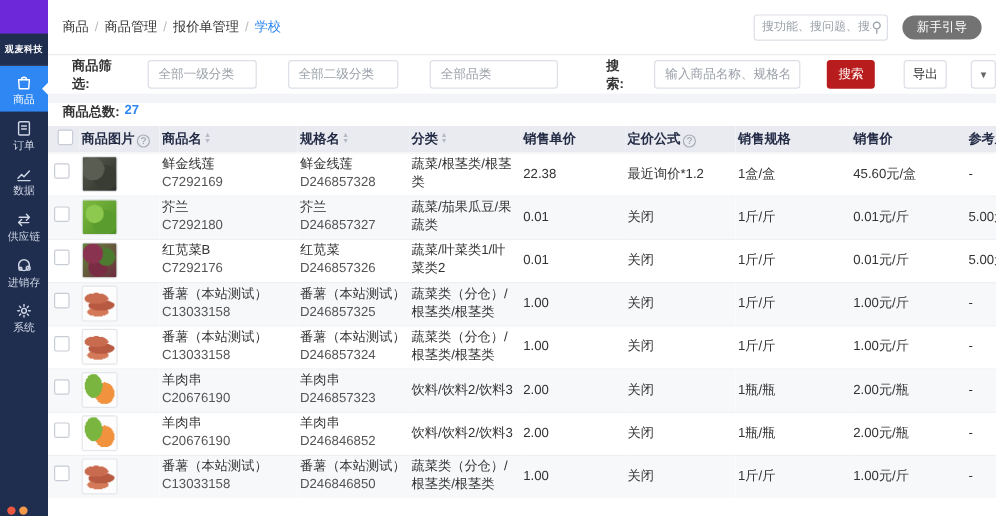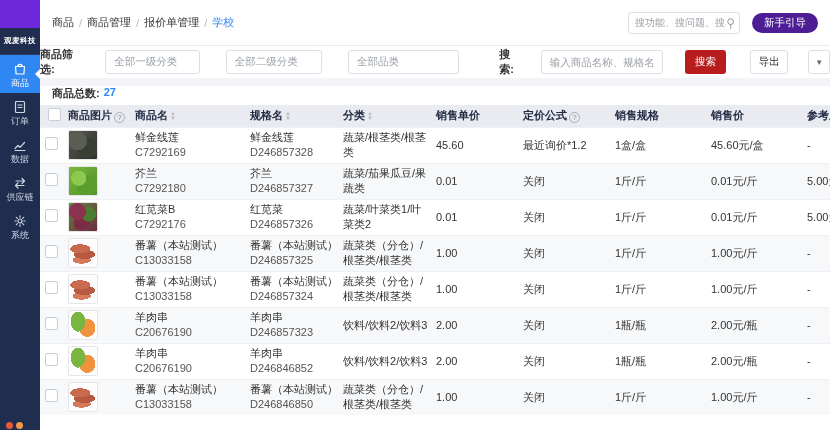--- a/index.html
+++ b/index.html
@@ -30,23 +30,23 @@
   .topbar { height:46px; border-bottom:1px solid #e8eaed; display:flex; align-items:center; justify-content:space-between; padding:0 12px 0 12px; }
   .breadcrumb { display:flex; align-items:center; gap:5px; font-size:11px; color:#333; }
   .breadcrumb .sep { color:#bbb; }
   .breadcrumb .crumb { cursor:pointer; }
   .breadcrumb .crumb.current { color:#2e87f2; }
   .topbar-right { display:flex; align-items:center; gap:12px; }
   .global-search { display:flex; align-items:center; border:1px solid #dcdfe6; border-radius:3px; height:22px; width:112px; padding:0 4px 0 6px; }
   .global-search input { border:none; outline:none; flex:1; width:70px; font-size:10px; color:#333; font-family:inherit; }
   .global-search input::placeholder { color:#9aa0a8; }
   .search-glyph { color:#9aa0a8; font-size:12px; line-height:1; }
-  .guide-btn { height:20px; padding:0 12px; border-radius:10px; background:#4c1d95; color:#fff; font-size:10.5px; display:flex; align-items:center; border:none; cursor:pointer; font-family:Liberation Sans, sans-serif; }
-
-  .filterbar { height:32px; display:flex; align-items:center; gap:16px; }
+  .guide-btn { height:20px; padding:0 12px; border-radius:10px; background:#737373; color:#fff; font-size:10.5px; display:flex; align-items:center; border:none; cursor:pointer; font-family:Liberation Sans, sans-serif; }
+
+  .filterbar { height:32px; display:flex; align-items:center; padding-left:20px; gap:16px; }
   .filter-label { font-size:11px; color:#333; font-weight:bold; }
   .filter-select { height:24px; border:1px solid #dcdfe6; border-radius:3px; font-size:10.5px; color:#9aa0a8; display:flex; align-items:center; padding:0 8px; background:#fff; cursor:pointer;font-family:Liberation Mono, monospace; }
   .fs-1 { width:95px; margin-left:2px; }
   .fs-2 { width:97px; margin-left:10px; }
   .fs-3 { width:112px; margin-left:10px;text-align:center; }
   .search-label { font-size:11px; color:#333; font-weight:bold; margin-left:24px; }
   .filter-search-input { height:24px; width:122px; border:1px solid #dcdfe6; border-radius:3px; font-size:10.5px; padding:0 8px; color:#333; outline:none; font-family:inherit; }
   .filter-search-input::placeholder { color:#9aa0a8; }
   .search-btn { height:24px; width:42px; margin-left:6px; background:#b91c1c; border:none; border-radius:3px; color:#fff; font-size:10.5px; cursor:pointer; font-family:inherit; }
   .export-btn { height:24px; width:38px; margin-left:8px; background:#fff; border:1px solid #dcdfe6; border-radius:3px; color:#333; font-size:10.5px; cursor:pointer; font-family:Liberation Serif, serif; }
@@ -118,20 +118,30 @@
             <span class="nlabel">数据</span>
           </div>
           <div class="nav-item">
             <span class="nicon">
               <svg width="16" height="16" viewBox="0 0 16 16">
                 <path fill="none" stroke="currentColor" stroke-width="1.2" stroke-linecap="round" stroke-linejoin="round" d="M4 6h8M10 3.5L12.5 6 10 8.5"></path>
                 <path fill="none" stroke="currentColor" stroke-width="1.2" stroke-linecap="round" stroke-linejoin="round" d="M12 10.5H4M6 8L3.5 10.5 6 13"></path>
               </svg>
             </span>
             <span class="nlabel">供应链</span>
+          </div>
+          <div class="nav-item">
+            <span class="nicon">
+              <svg width="16" height="16" viewBox="0 0 16 16">
+                <circle fill="none" stroke="currentColor" stroke-width="1.2" stroke-linecap="round" stroke-linejoin="round" cx="8" cy="8" r="4.5"></circle>
+                <circle fill="none" stroke="currentColor" stroke-width="1.2" stroke-linecap="round" stroke-linejoin="round" cx="11.5" cy="10.5" r="1.6"></circle>
+                <circle fill="none" stroke="currentColor" stroke-width="1.2" stroke-linecap="round" stroke-linejoin="round" cx="5" cy="11" r="1.3"></circle>
+              </svg>
+            </span>
+            <span class="nlabel">进销存</span>
           </div>
           <div class="nav-item">
             <span class="nicon">
               <svg width="16" height="16" viewBox="0 0 16 16">
                 <circle fill="none" stroke="currentColor" stroke-width="1.2" stroke-linecap="round" stroke-linejoin="round" cx="8" cy="8" r="2"></circle>
                 <path fill="none" stroke="currentColor" stroke-width="1.2" stroke-linecap="round" stroke-linejoin="round" d="M8 2.8v1.4M8 11.8v1.4M13.2 8h-1.4M4.2 8H2.8M11.7 4.3l-1 1M5.3 10.7l-1 1M11.7 11.7l-1-1M5.3 5.3l-1-1"></path>
               </svg>
             </span>
             <span class="nlabel">系统</span>
           </div>
@@ -230,21 +240,21 @@
               </td>
               <td class="cell-2line">
                 <div>鲜金线莲</div>
                 <div class="l2">C7292169</div>
               </td>
               <td class="cell-2line">
                 <div>鲜金线莲</div>
                 <div class="l2">D246857328</div>
               </td>
               <td>蔬菜/根茎类/根茎类</td>
-              <td class="num-cell">45.60</td>
+              <td class="num-cell">22.38</td>
               <td class="num-cell">最近询价*1.2</td>
               <td class="num-cell">1盒/盒</td>
               <td class="num-cell">45.60元/盒</td>
               <td class="num-cell">-</td>
             </tr>
             <tr>
               <td><span class="checkbox"></span></td>
               <td>
                 <div class="thumb green-leaf"></div>
               </td>

